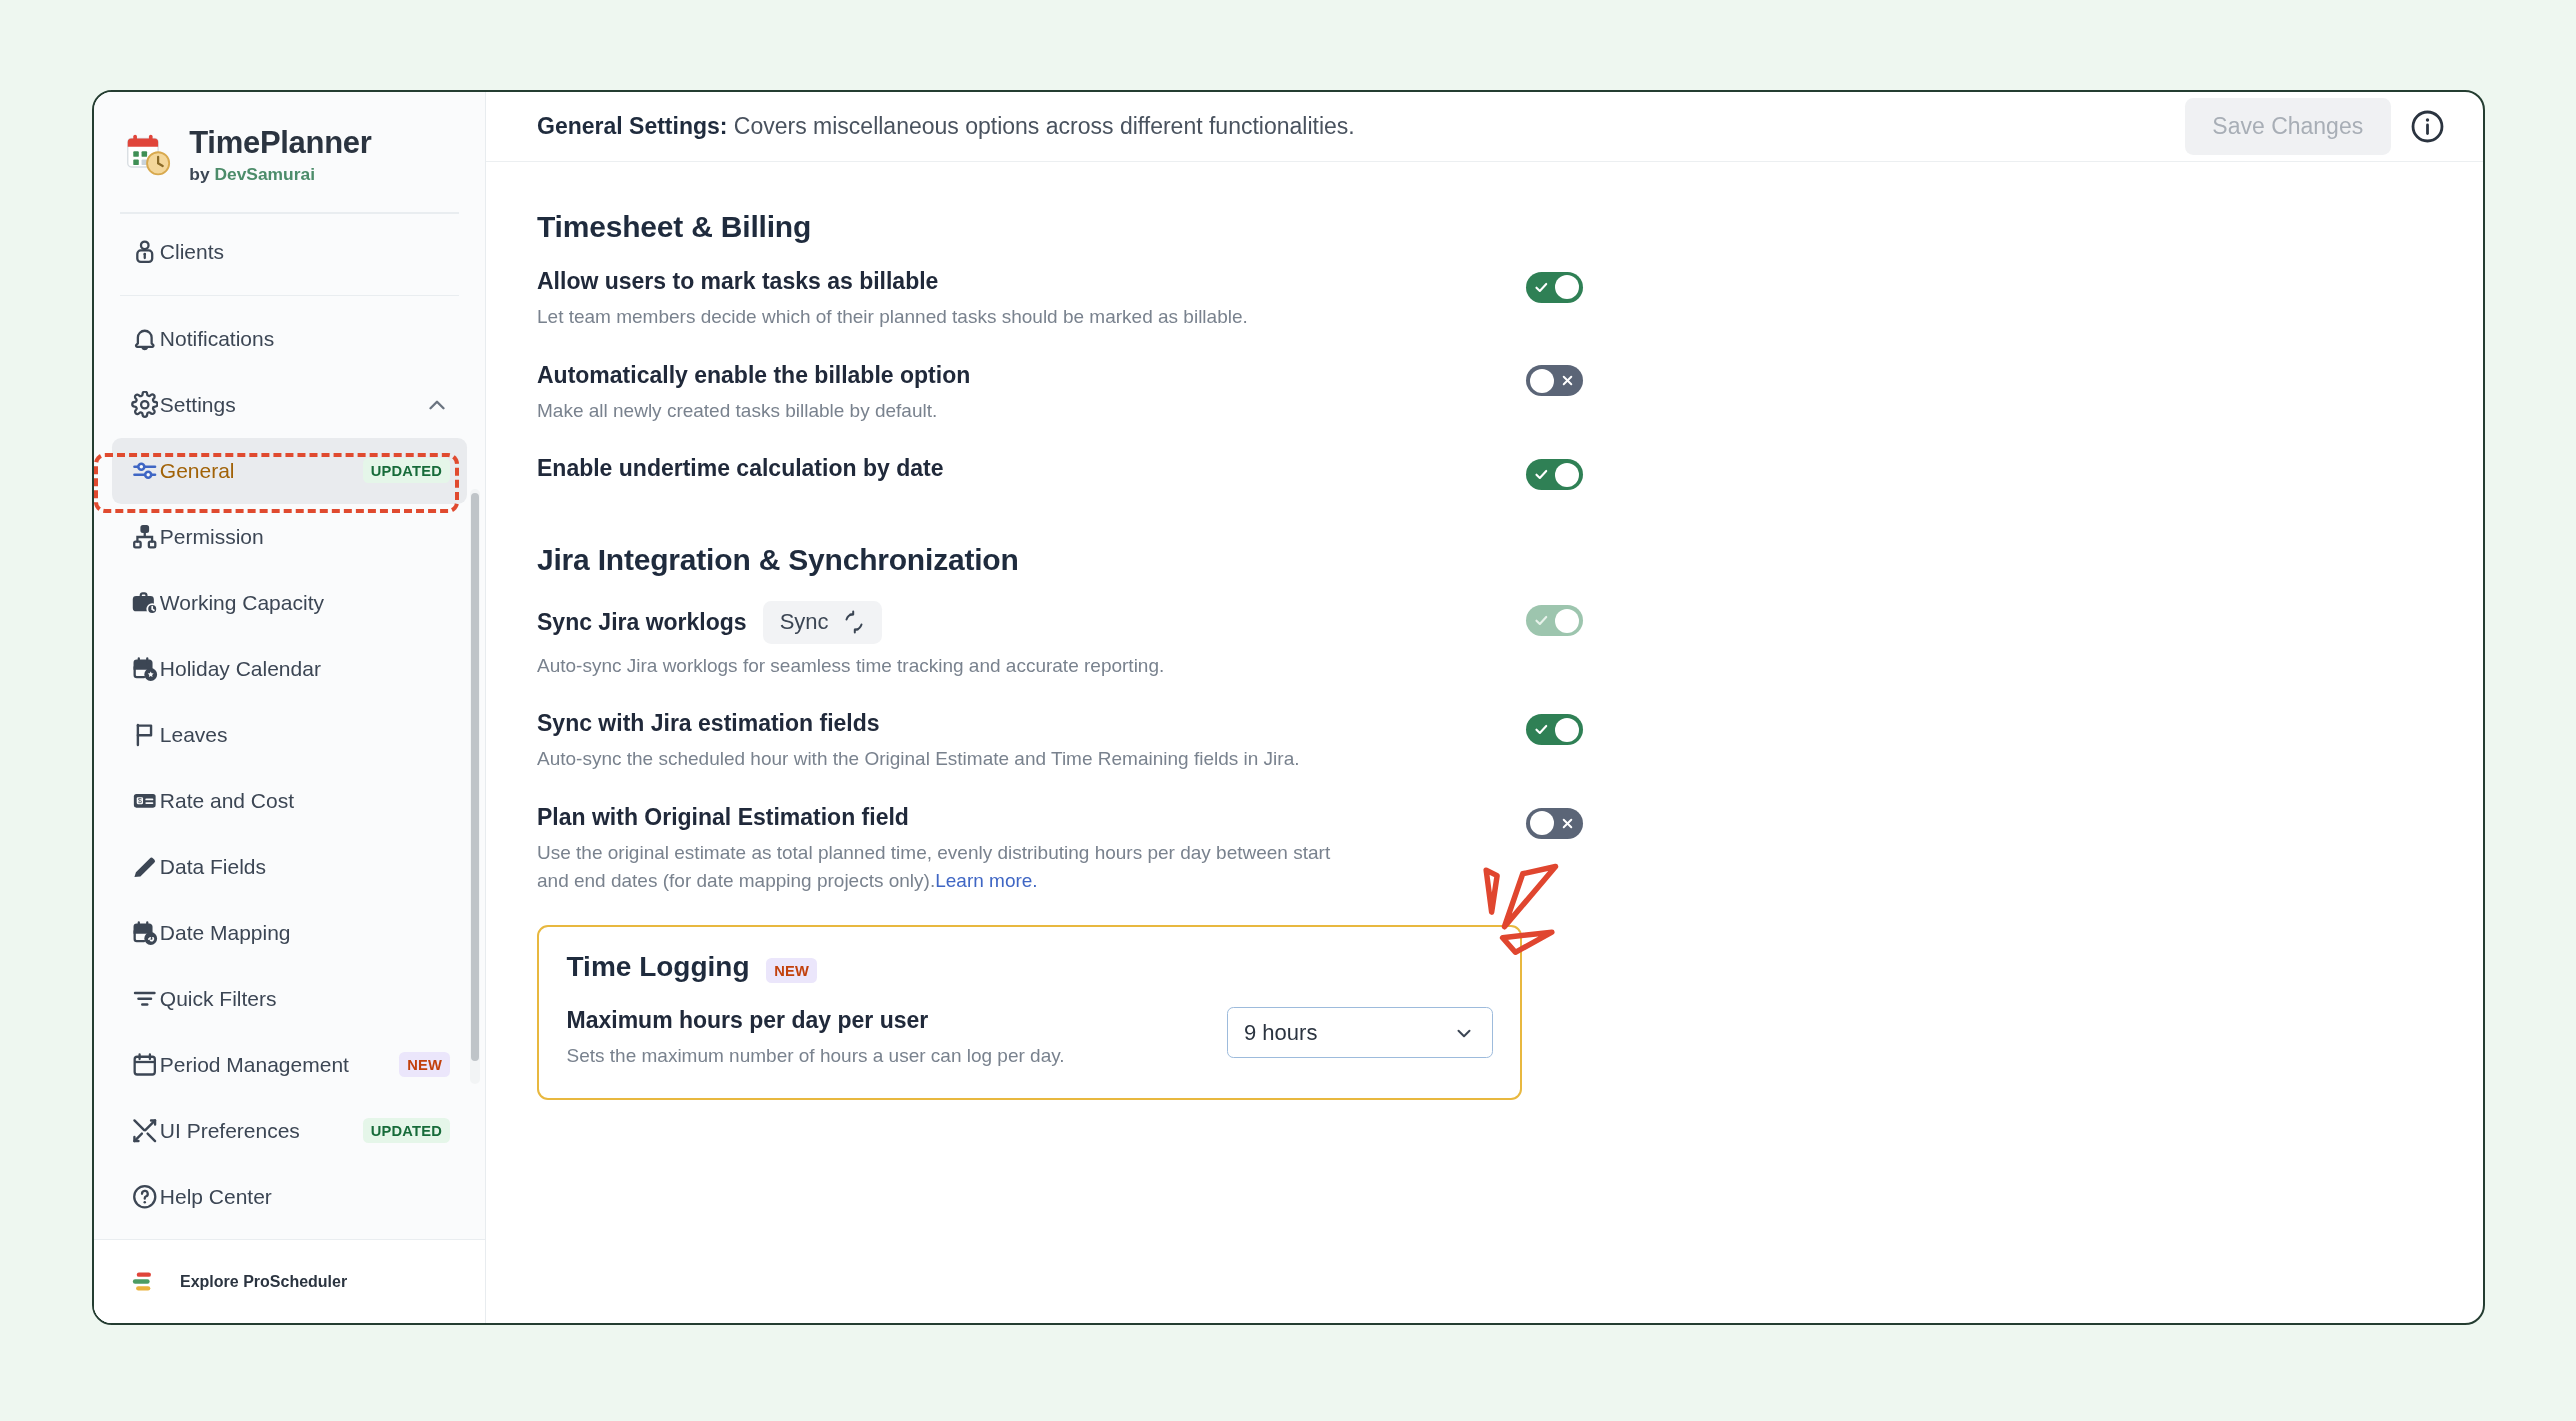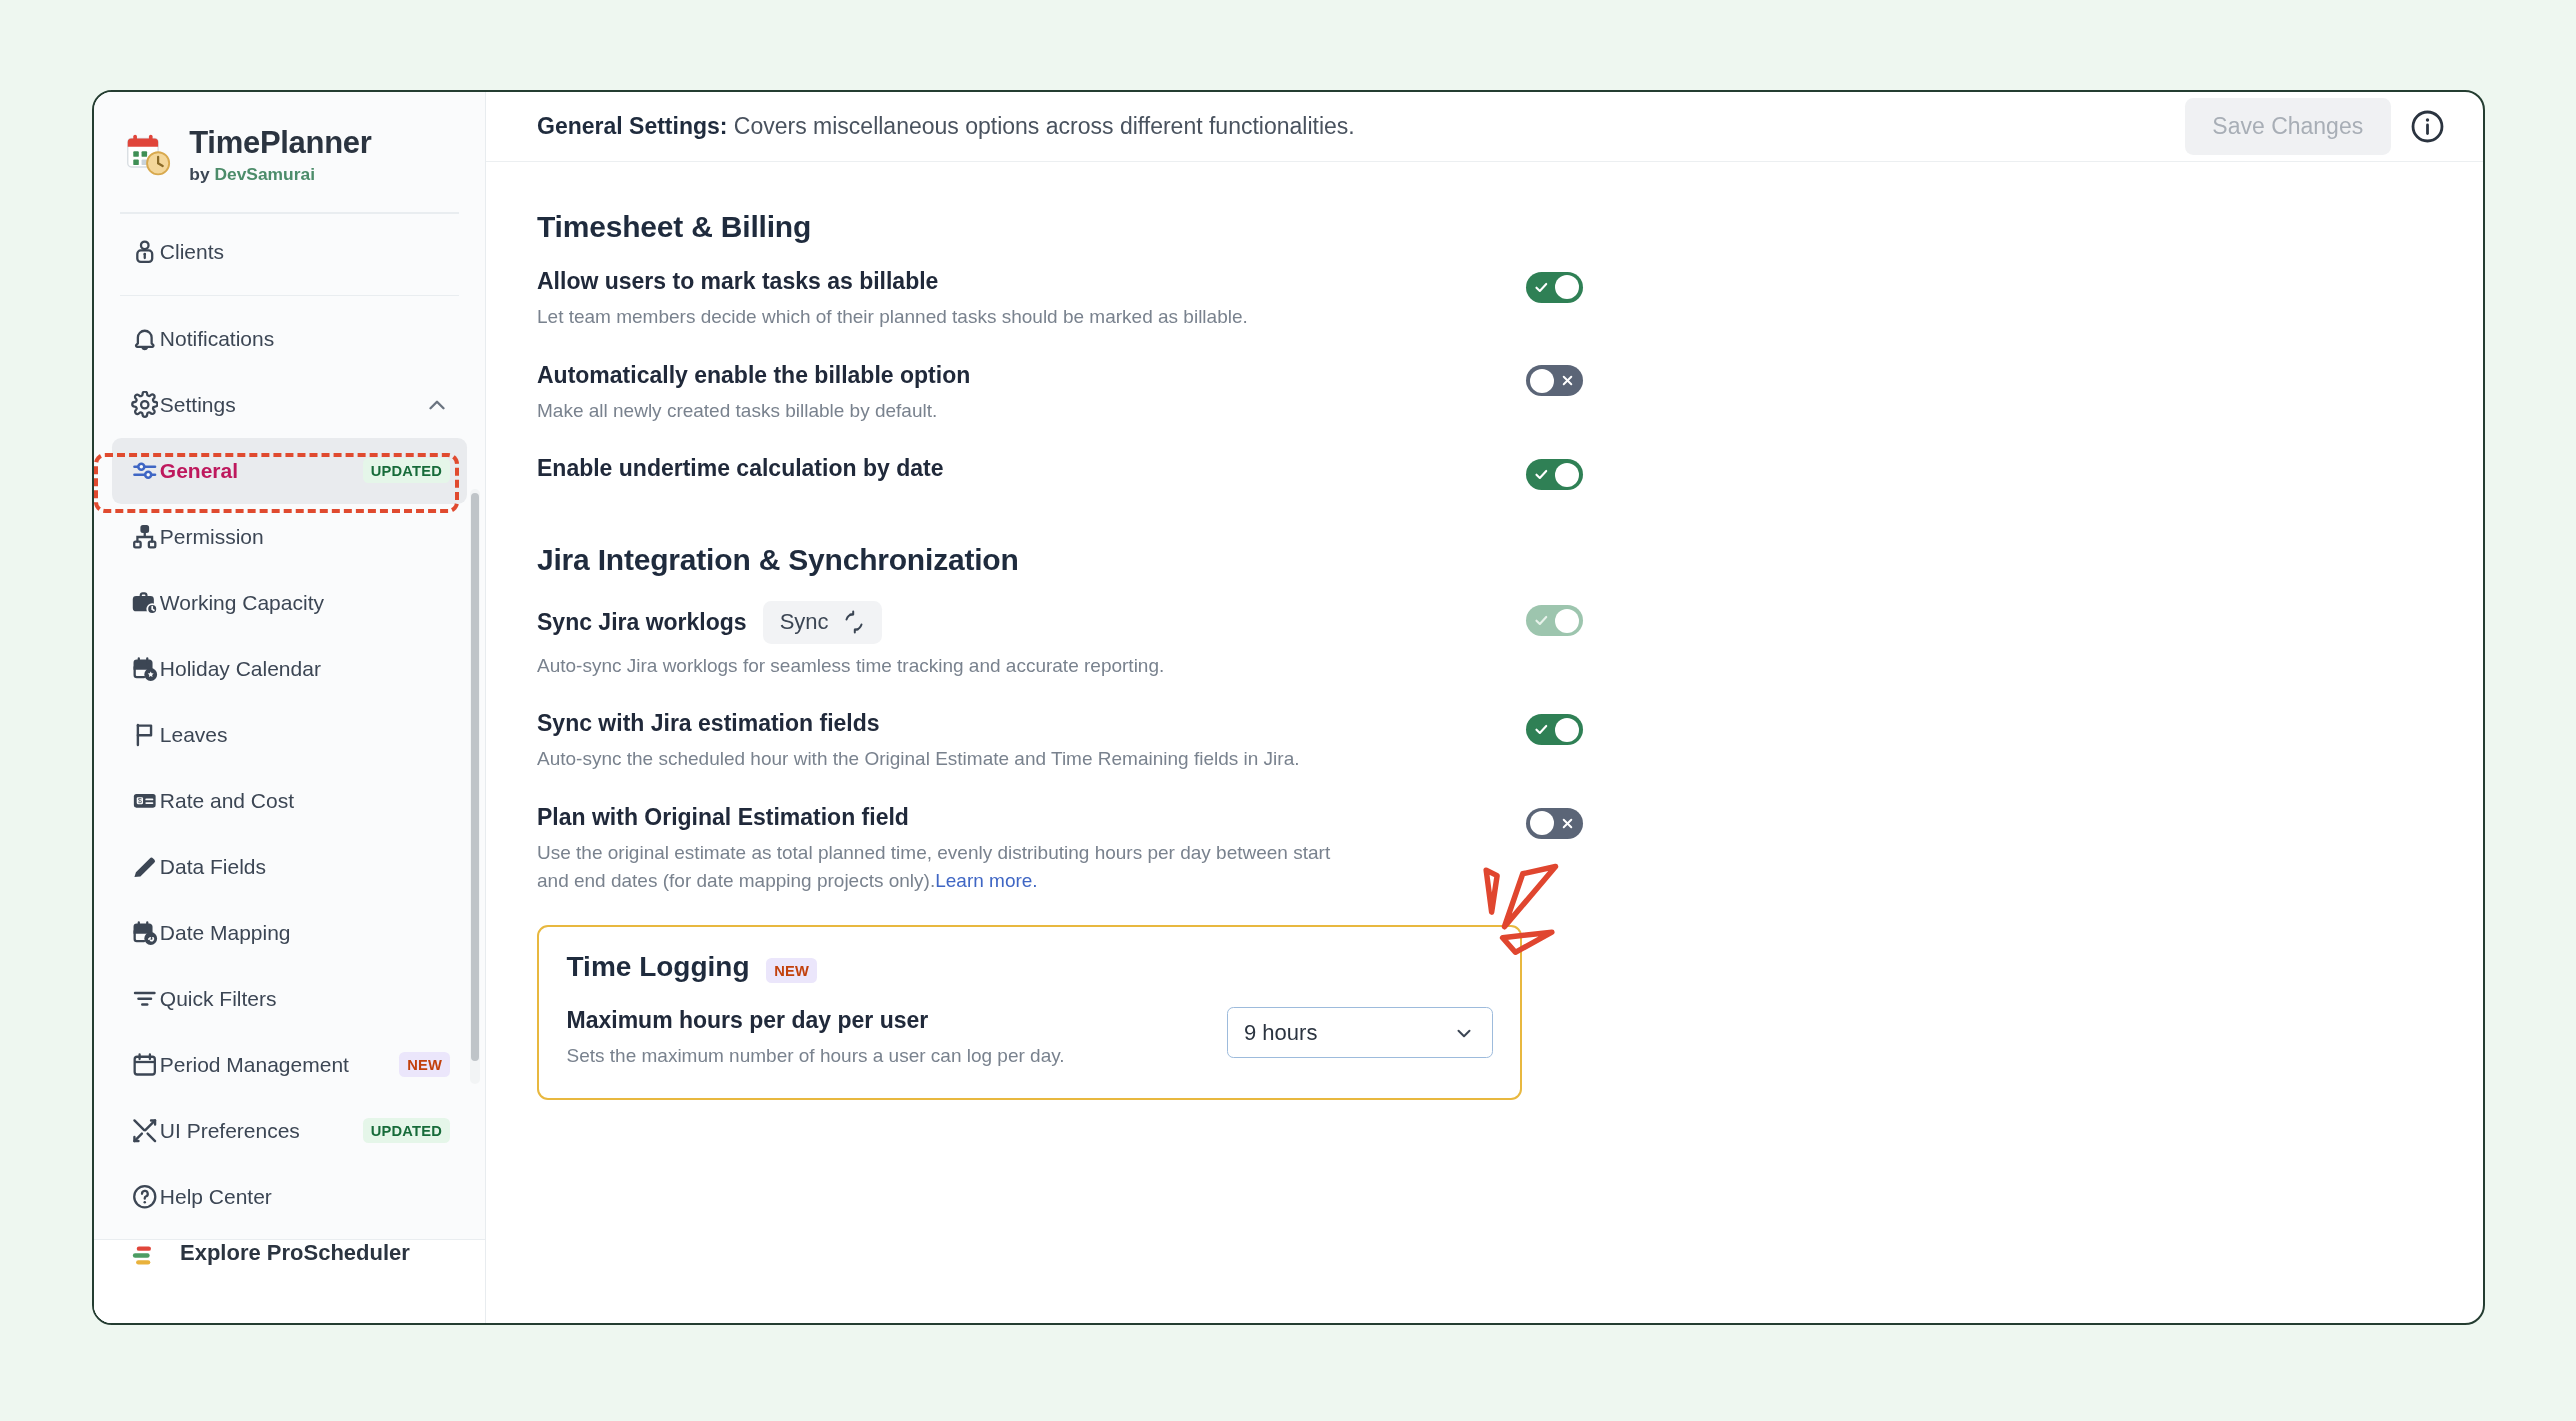--- a/index.html
+++ b/index.html
@@ -69,45 +69,45 @@
     border-radius: 9.2px;
     color: #3c4654;
     font-size: 21px;
     white-space: nowrap;
     position: relative;
   }
   .nav-item .ico { width: 31px; height: 31px; flex: 0 0 31px; display: flex; align-items: center; justify-content: center; }
   .nav-item.sub { margin-left: 18.3px; }
 
   .nav-item.active { background: #e9ebee; color: #3f66c4; }
-  .nav-item.active .lbl { color: #be185d; font-weight: bold; }
+  .nav-item.active .lbl { color: #a16207; }
 
   .lbl { flex: 1; overflow: hidden; }
 
   .chev { width: 26px; height: 26px; flex: 0 0 26px; }
 
   .badge {
     font-size: 14.7px;
     font-weight: bold;
     padding: 4.6px 8.2px;
     border-radius: 5.5px;
     letter-spacing: 0.2px;
     flex: 0 0 auto;
   }
   .badge.green { background: #e5f6e9; color: #176b3a; }
   .badge.purple { background: #ebe6fb; color: #c2410c; }
 
   .nav-sep { height: 1.8px; background: #e9edf0; margin: 9.2px 26px; }
 
   .explore-row {
-    display: flex; align-items: flex-start; gap: 20px;
+    display: flex; align-items: center; gap: 20px;
     height: 84px; padding: 0 35px;
     border-top: 1.8px solid #e9edf0;
     background: #ffffff;
-    font-size: 22px; font-weight: bold; color: #2b3440;
+    font-size: 16px; font-weight: bold; color: #2b3440;
   }
 
   .sb-track {
     position: absolute; right: 5.5px; top: 275px;
     width: 9.2px; height: 595px; background: #f2f4f5; border-radius: 5.5px;
   }
   .sb-thumb {
     position: absolute; left: 0.9px; top: 3.7px;
     width: 7.3px; height: 568px; background: #bfc4c8; border-radius: 5.5px;
   }

